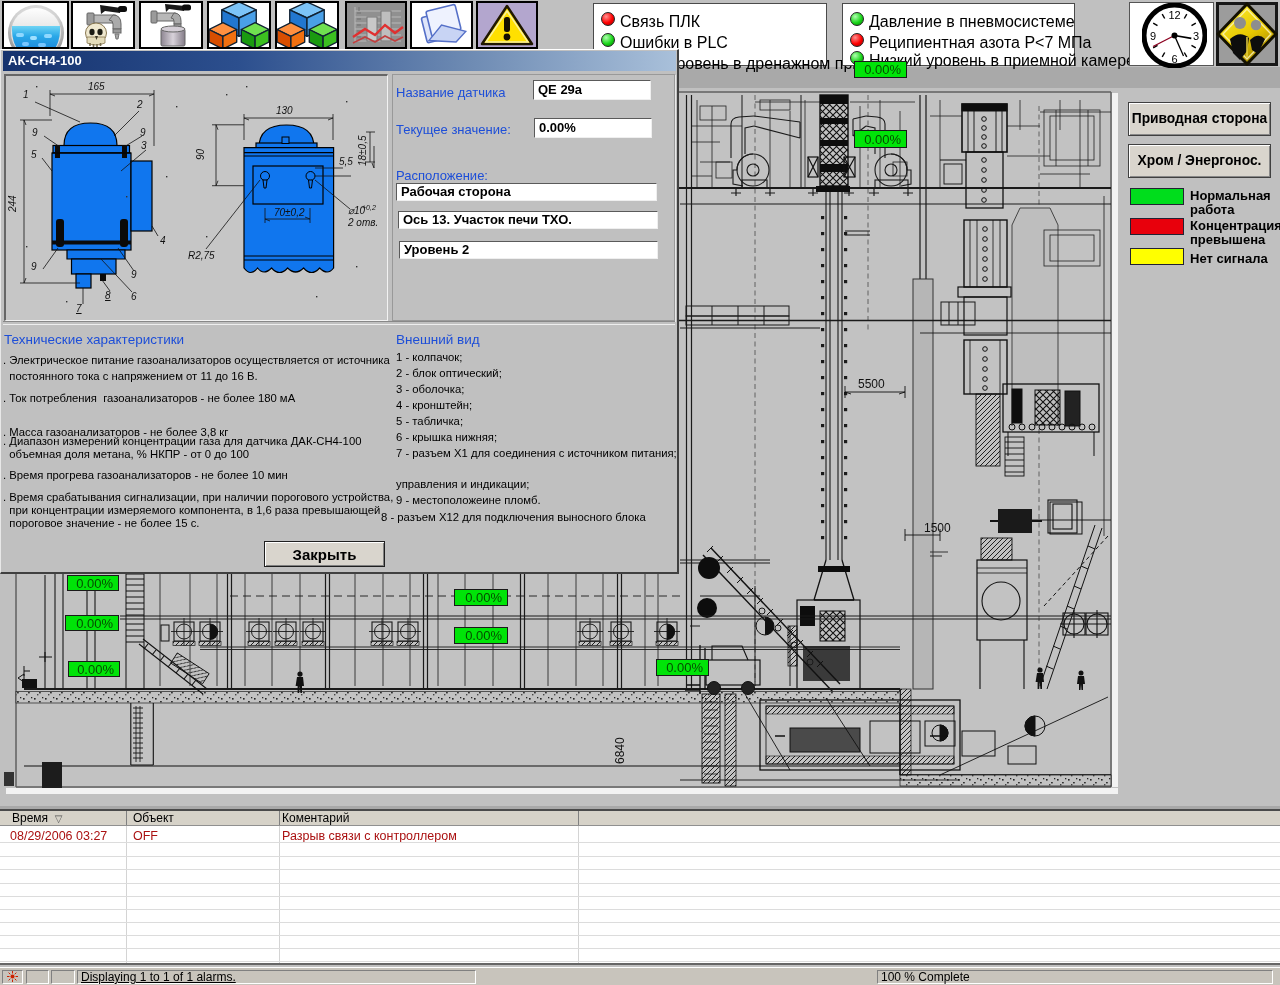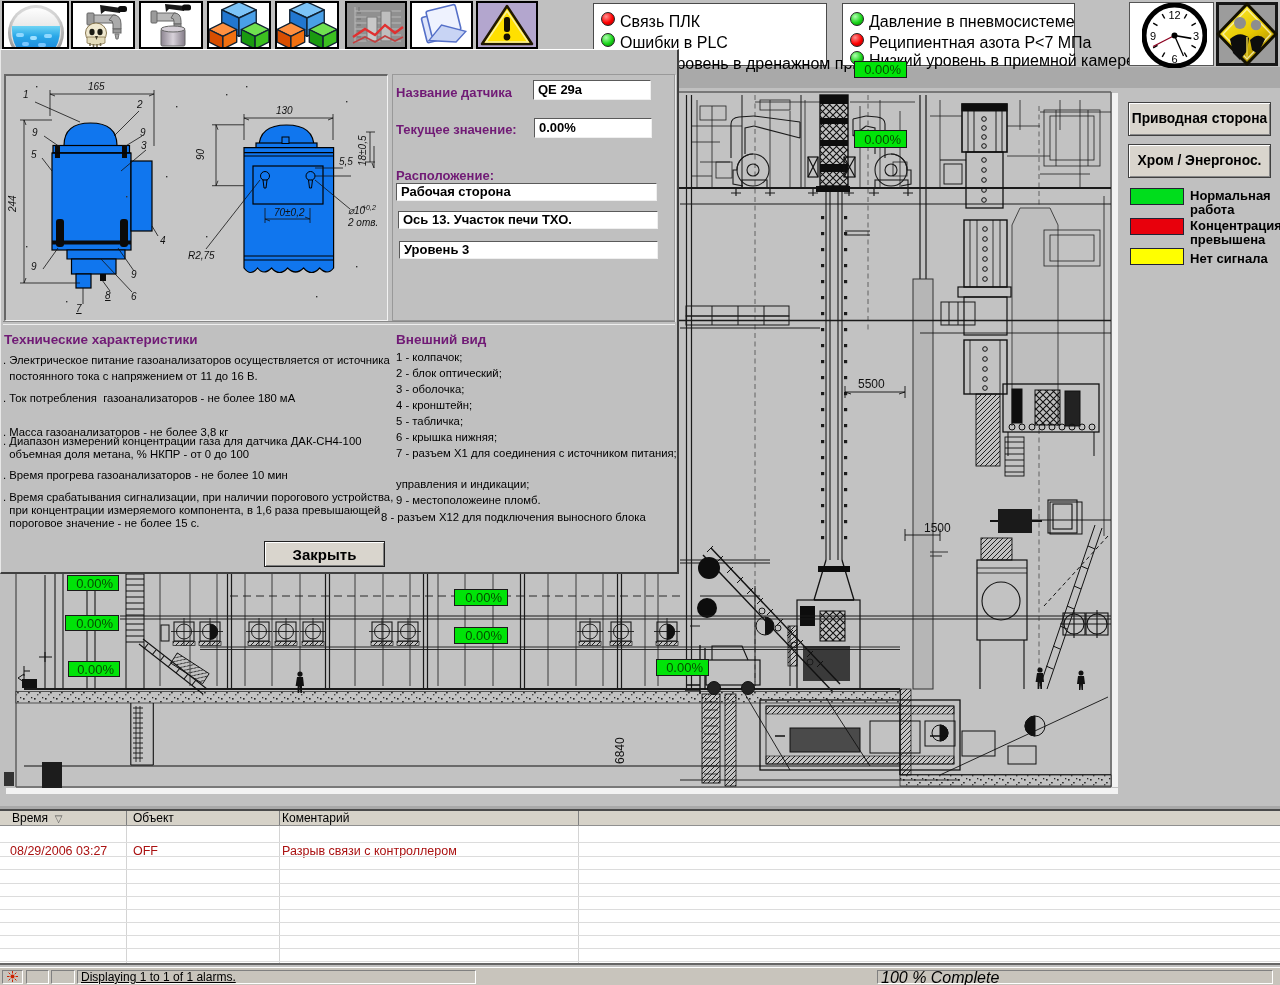--- a/index.html
+++ b/index.html
@@ -11,33 +11,33 @@
 .led{position:absolute;width:14px;height:14px;border-radius:50%;border:1px solid #222;box-sizing:border-box;}
 .led.red{background:radial-gradient(circle at 35% 30%,#ff9090,#f00 55%,#900);}
 .led.grn{background:radial-gradient(circle at 35% 30%,#b0ffb0,#1ad51a 55%,#070);}
 .ltxt{position:absolute;font-size:16px;color:#000;white-space:nowrap;letter-spacing:0px;}
 
 .gbox{position:absolute;background:#00e408;border:1px solid #1a1a1a;box-sizing:border-box;color:#054d00;font-size:13px;text-align:right;padding-right:5px;line-height:15px;z-index:2;}
 
 #dlg{position:absolute;left:0;top:49px;width:679px;height:525px;background:#c0c0c0;z-index:10;border-top:1px solid #fff;border-left:1px solid #e8e8e8;border-right:2px solid #404040;border-bottom:2px solid #404040;box-sizing:border-box;}
 #dlgtitle{position:absolute;left:2px;top:1px;width:673px;height:20px;background:linear-gradient(to right,#16336e 0%,#2c4f8e 35%,#6f8cb4 70%,#a9c0da 100%);color:#fff;font-weight:bold;font-size:13px;line-height:20px;padding-left:5px;box-sizing:border-box;}
 .inset{position:absolute;background:#fff;border-top:1.5px solid #5a5a5a;border-left:1.5px solid #5a5a5a;border-bottom:1px solid #efefef;border-right:1px solid #efefef;box-sizing:border-box;color:#000;font-weight:bold;font-size:13px;padding-left:4px;white-space:nowrap;overflow:hidden;}
-.dlbl{position:absolute;font-size:13px;font-weight:bold;color:#701a75;white-space:nowrap;}
+.dlbl{position:absolute;font-size:13px;font-weight:normal;color:#1d4ed8;white-space:nowrap;}
 .dtx{position:absolute;font-size:11.3px;color:#000;white-space:nowrap;}
 
 .rbtn{position:absolute;z-index:5;left:1128px;width:143px;height:34px;background:#d9d5cd;border:1px solid #404040;box-shadow:inset 1px 1px 0 #fff,inset -1px -1px 0 #888;text-align:center;font-weight:bold;font-size:13.8px;color:#000;box-sizing:border-box;line-height:32px;white-space:nowrap;}
 .sw{position:absolute;z-index:5;left:1130px;width:54px;height:17px;border:1px solid #223;box-sizing:border-box;}
 .swlbl{position:absolute;z-index:5;left:1190px;font-size:13px;font-weight:bold;color:#000;line-height:13.5px;}
 
 #tblhdr{position:absolute;left:0;top:809px;width:1280px;height:17px;background:#d6d2c8;border-top:2px solid #4a4a4a;border-bottom:1px solid #909090;box-sizing:border-box;font-size:12px;color:#000;}
 .hc{position:absolute;top:1px;line-height:13px;}
 #tblbody{position:absolute;left:0;top:826px;width:1280px;height:137px;background:#fff;border-bottom:2px solid #666;box-sizing:content-box;}
 .rline{position:absolute;left:0;width:1280px;height:1px;background:#dcdcdc;}
 .vline{position:absolute;top:0;width:1px;height:137px;background:#d4d4d4;}
-.red1{position:absolute;top:18px;color:#aa1111;font-size:12.5px;white-space:nowrap;}
+.red1{position:absolute;top:3px;color:#aa1111;font-size:12.5px;white-space:nowrap;}
 
 #sbar{position:absolute;left:0;top:967px;width:1280px;height:18px;background:#c8c4bc;border-top:1px solid #fff;box-sizing:border-box;}
 .scell{position:absolute;top:2px;height:14px;border:1px solid;border-color:#808080 #fff #fff #808080;font-size:11px;line-height:13px;color:#000;padding-left:3px;box-sizing:border-box;background:#c8c4bc;}
 </style></head>
 <body>
 
 <div class="tb" style="left:2px;width:67px;">
  <div class="abs" style="left:4px;top:2px;width:56px;height:56px;border-radius:50%;background:radial-gradient(circle at 50% 28%,#f0f0f0 0%,#cfcfcf 45%,#8a8a8a 80%,#5f5f5f);"></div>
  <div class="abs" style="left:7px;top:5px;width:50px;height:50px;border-radius:50%;background:linear-gradient(#fefefe 0%,#e6e6e6 42%,#d2d2d2 100%);"></div>
  <div class="abs" style="left:8px;top:23px;width:48px;height:34px;border-radius:0 0 26px 26px/0 0 32px 32px;background:linear-gradient(#6fd4f4 0%,#2aa8e8 30%,#1272d4 100%);"></div>
@@ -607,20 +607,21 @@
 <div class="rbtn" style="top:102px;">Приводная сторона</div>
 <div class="rbtn" style="top:144px;">Хром / Энергонос.</div>
 <div class="sw" style="top:188px;background:#00dd1c;"></div>
 <div class="swlbl" style="top:189px;">Нормальная<br>работа</div>
 <div class="sw" style="top:218px;background:#e8000c;"></div>
 <div class="swlbl" style="top:219px;">Концентрация<br>превышена</div>
 <div class="sw" style="top:248px;background:#ffff00;"></div>
 <div class="swlbl" style="top:252px;">Нет сигнала</div>
 
 <div id="dlg">
+ <div id="dlgtitle">АК-СН4-100</div>
  <div id="dpanel" class="abs" style="left:3px;top:24px;width:384px;height:247px;background:#c6c6c6;border-top:2px solid #666;border-left:2px solid #666;border-bottom:1px solid #f2f2f2;border-right:1px solid #f2f2f2;box-sizing:border-box;">
  <svg width="380" height="243" viewBox="0 0 380 243" style="position:absolute;left:0;top:0;">
   <g fill="#1076ee" stroke="#000" stroke-width="1.2">
    <path d="M58 69.5 Q58 47 84.5 47 Q111 47 111 69.5 Z"></path>
    <rect x="47" y="69.5" width="76.5" height="7.5"></rect>
    <rect x="46" y="77" width="79" height="97"></rect>
    <rect x="125" y="85" width="21" height="70"></rect>
    <path d="M61 174 h58 v9 h-58 z"></path>
    <rect x="65.5" y="183" width="44.5" height="15"></rect>
    <rect x="70" y="198" width="15" height="14"></rect>
@@ -720,21 +721,21 @@
  </svg>
  </div>
  <div class="abs" style="left:391px;top:24px;width:283px;height:247px;border:1px solid #999;box-shadow:1px 1px 0 #e8e8e8;box-sizing:border-box;"></div>
  <div class="dlbl" style="left:395px;top:35px;">Название датчика</div>
  <div class="inset" style="left:532px;top:30px;width:118px;height:20px;line-height:18px;">QE 29a</div>
  <div class="dlbl" style="left:395px;top:72px;">Текущее значение:</div>
  <div class="inset" style="left:533px;top:68px;width:118px;height:20px;line-height:18px;">0.00%</div>
  <div class="dlbl" style="left:395px;top:118px;">Расположение:</div>
  <div class="inset" style="left:395px;top:133px;width:261px;height:18px;line-height:16px;">Рабочая сторона</div>
  <div class="inset" style="left:397px;top:161px;width:260px;height:18px;line-height:16px;">Ось 13. Участок печи ТХО.</div>
- <div class="inset" style="left:398px;top:191px;width:259px;height:18px;line-height:16px;">Уровень 3</div>
+ <div class="inset" style="left:398px;top:191px;width:259px;height:18px;line-height:16px;">Уровень 2</div>
  <div class="abs" style="left:2px;top:271px;width:672px;height:2px;border-top:1px solid #888;border-bottom:1px solid #eee;"></div>
  <div class="dlbl" style="left:3px;top:282px;font-size:13.5px;">Технические характеристики</div>
  <div class="dtx" style="left:2px;top:304px;">. Электрическое питание газоанализаторов осуществляется от источника</div>
  <div class="dtx" style="left:2px;top:320px;">&nbsp; постоянного тока с напряжением от 11 до 16 В.</div>
  <div class="dtx" style="left:2px;top:342px;">. Ток потребления&nbsp; газоанализаторов - не более 180 мА</div>
  <div class="dtx" style="left:2px;top:364px;margin-top:12px;">. Масса газоанализаторов - не более 3,8 кг</div>
  <div class="dtx" style="left:2px;top:385px;">. Диапазон измерений концентрации газа для датчика ДАК-СН4-100</div>
  <div class="dtx" style="left:2px;top:398px;">&nbsp; объемная доля метана, % НКПР - от 0 до 100</div>
  <div class="dtx" style="left:2px;top:419px;">. Время прогрева газоанализаторов - не более 10 мин</div>
  <div class="dtx" style="left:2px;top:441px;">. Время срабатывания сигнализации, при наличии порогового устройства,</div>
@@ -785,14 +786,14 @@
 <div id="sbar">
   <div class="scell" style="left:2px;width:21px;"><svg width="13" height="11" viewBox="0 0 13 11">
         <circle cx="6.5" cy="5.5" r="2" fill="#cc2200"></circle>
         <g stroke="#cc2200" stroke-width="1">
           <path d="M6.5 0 V2.5 M6.5 8.5 V11 M1 5.5 H3.5 M9.5 5.5 H12 M2.6 1.6 L4.3 3.3 M8.7 7.7 L10.4 9.4 M10.4 1.6 L8.7 3.3 M4.3 7.7 L2.6 9.4"></path>
         </g>
       </svg></div>
   <div class="scell" style="left:26px;width:23px;"></div>
   <div class="scell" style="left:51px;width:24px;"></div>
   <div class="scell" style="left:77px;width:399px;font-size:12px;text-decoration:underline;">Displaying 1 to 1 of 1 alarms.</div>
-  <div class="scell" style="left:877px;width:396px;font-size:16px;font-style:italic;">100 % Complete</div>
+  <div class="scell" style="left:877px;width:396px;font-size:12px;">100 % Complete</div>
 </div>
 
 </body></html>

